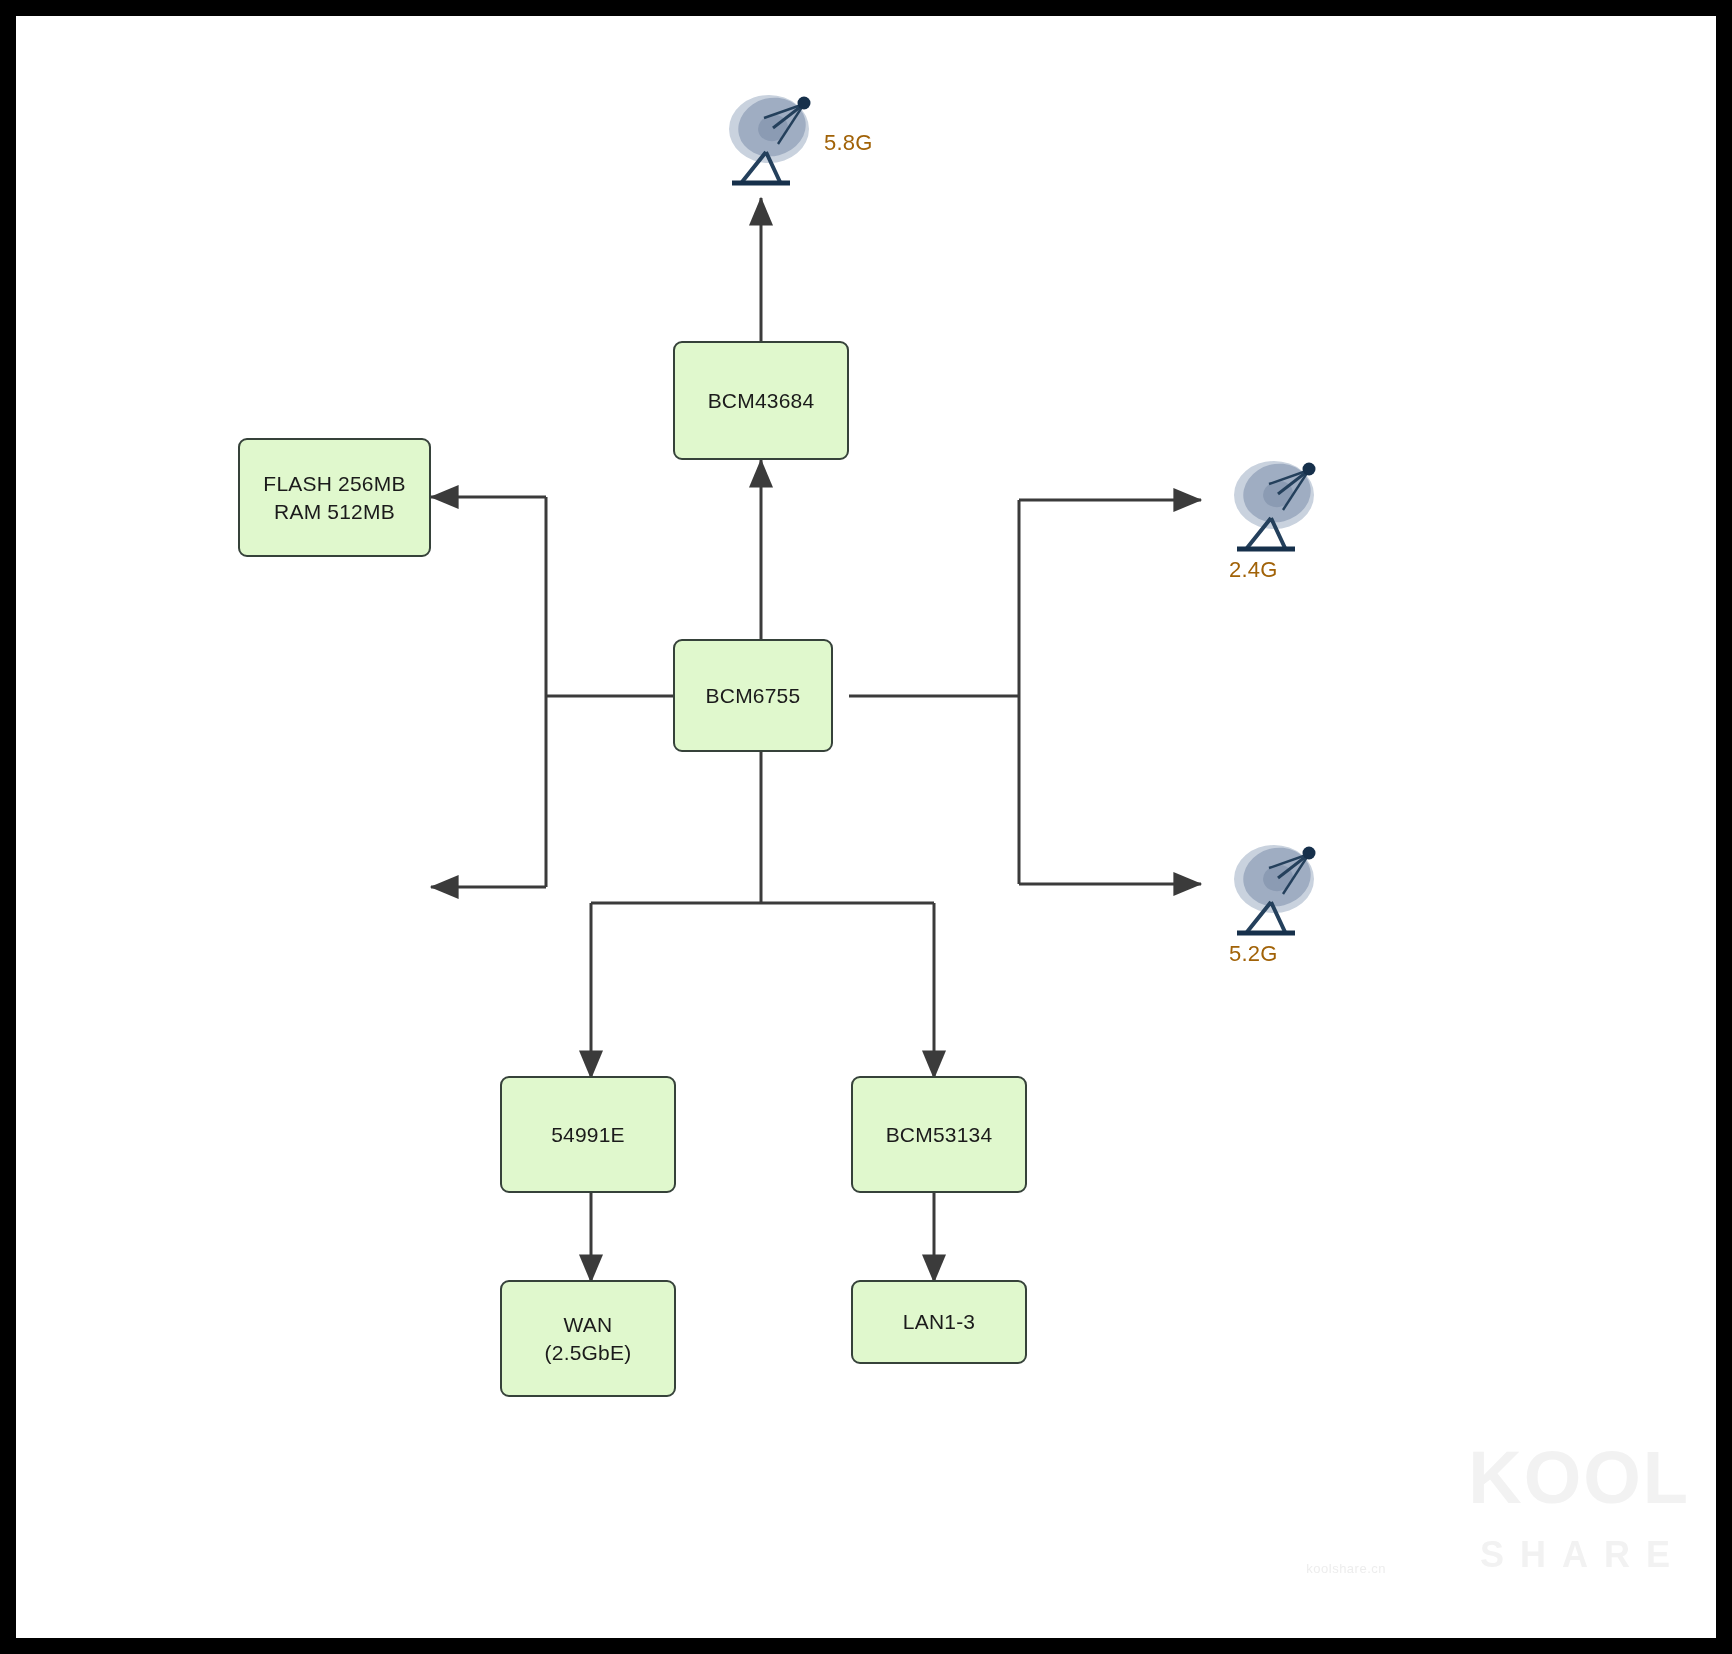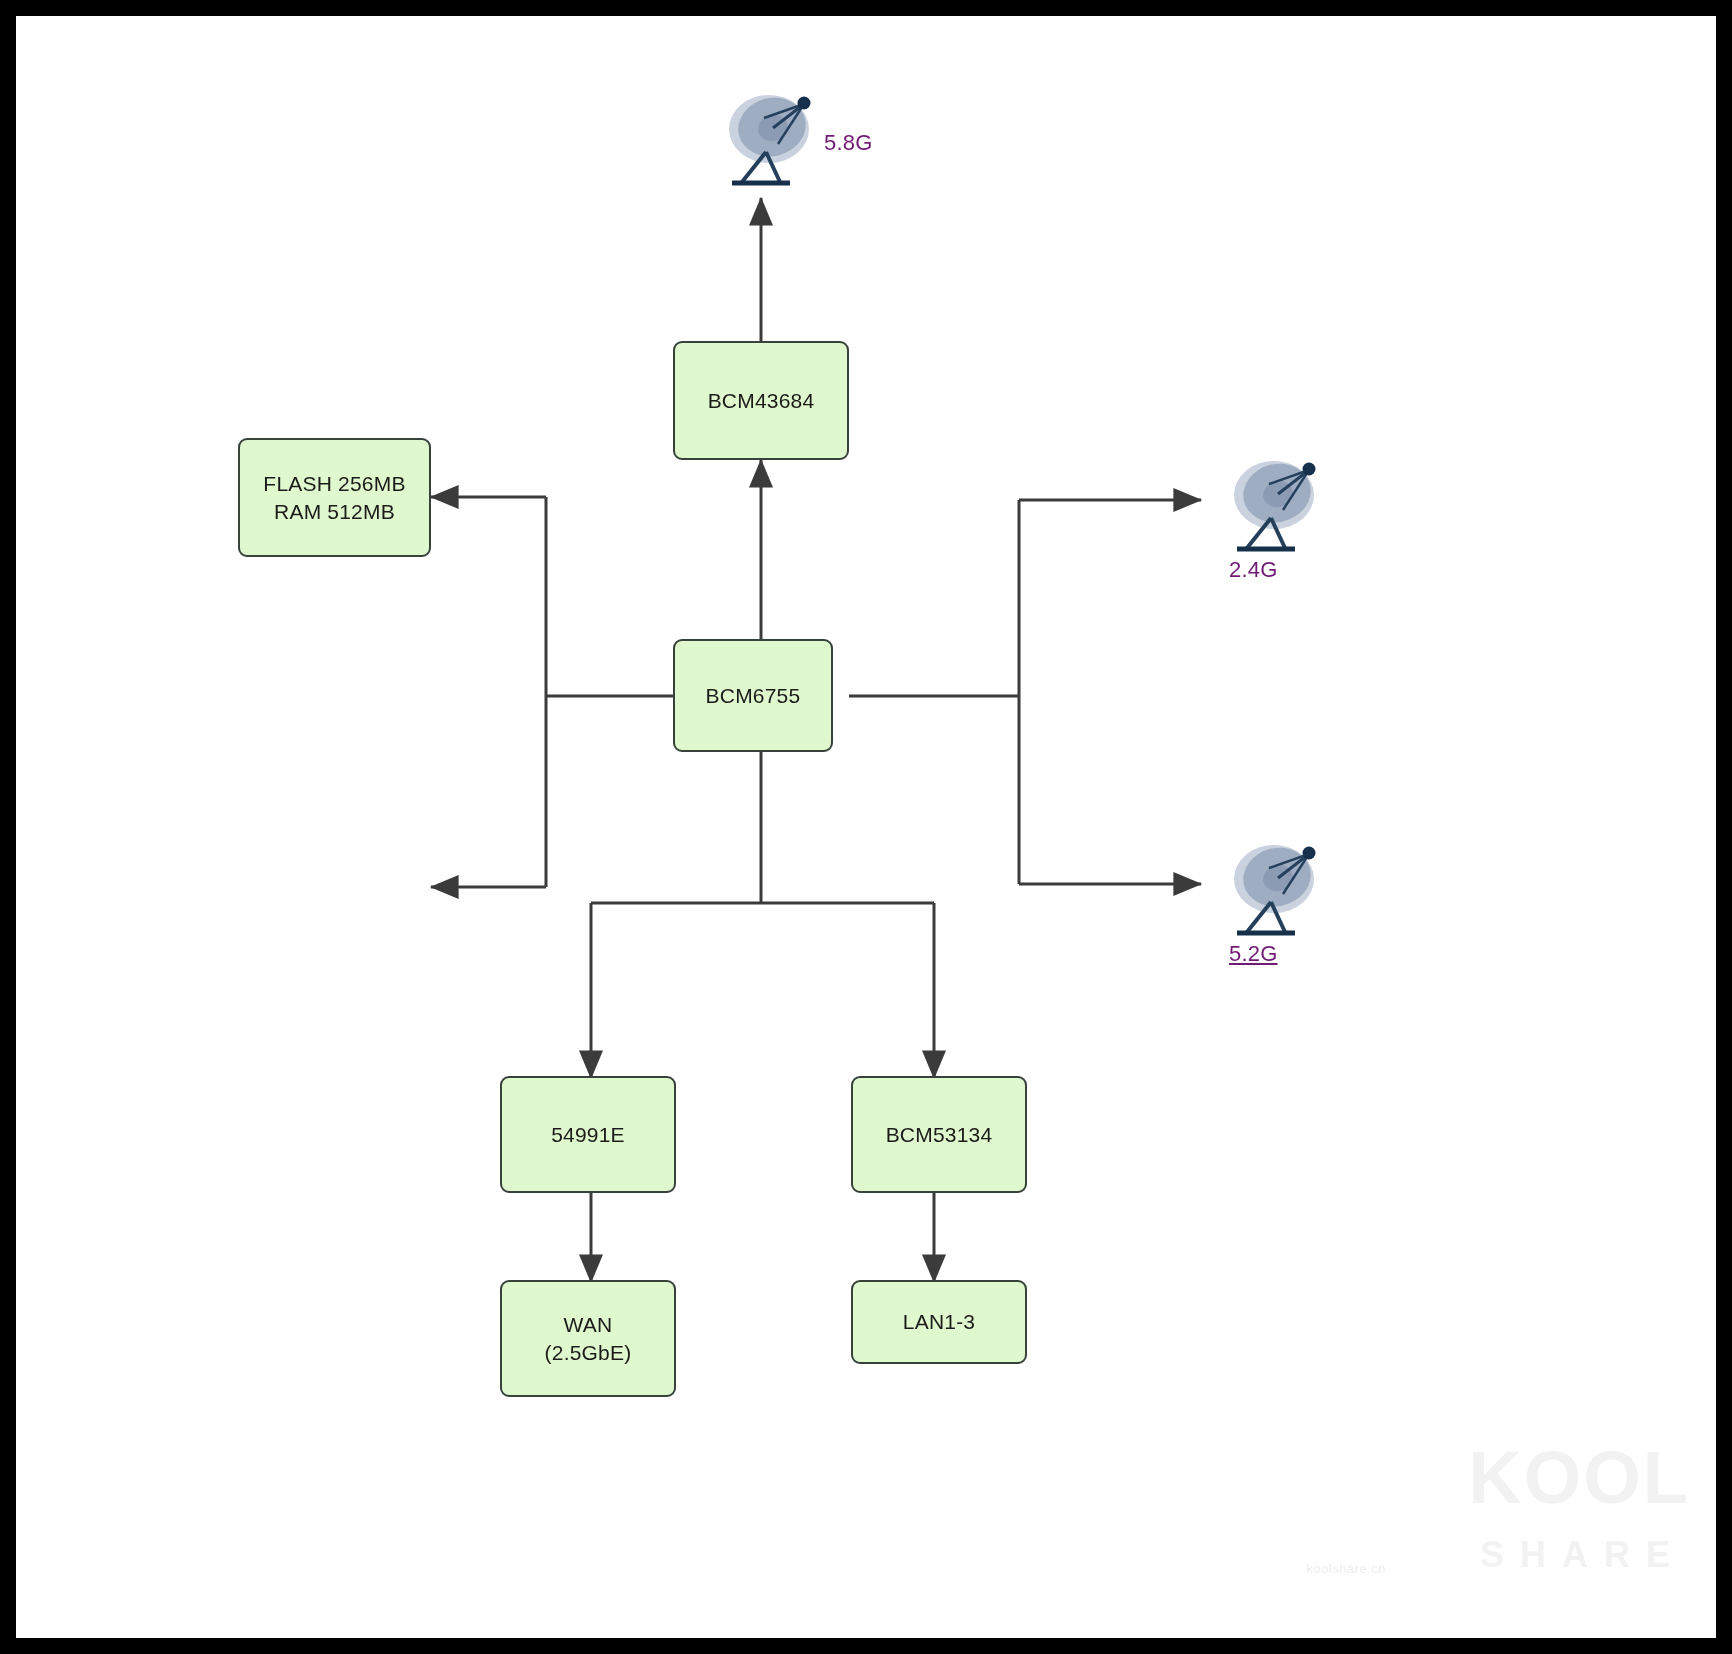--- a/index.html
+++ b/index.html
@@ -17,21 +17,21 @@
     display:flex;align-items:center;justify-content:center;
     text-align:center;
     color:#1b1b1b;
     font-size:21px;
     line-height:1.32;
     letter-spacing:.2px;
     white-space:pre-line;
   }
   .label{
     position:absolute;
-    color:#701a75;
+    color:#a16207;
     font-size:22px;
     letter-spacing:.2px;
     white-space:nowrap;
   }
   svg.wires{position:absolute;left:0;top:0;width:1700px;height:1622px;pointer-events:none;}
   .dish{position:absolute;}
   .wm{position:absolute;color:#f2f2f2;pointer-events:none;user-select:none;}
   #wm-kool{right:26px;bottom:118px;font-size:74px;font-weight:bold;letter-spacing:2px;}
   #wm-share{right:30px;bottom:62px;font-size:36px;font-weight:bold;letter-spacing:16px;}
   #wm-url{right:330px;bottom:62px;font-size:13px;color:#ededed;letter-spacing:.5px;}
@@ -117,21 +117,21 @@
         <ellipse cx="57" cy="46" rx="15" ry="13" fill="#8b9bb3" transform="rotate(-14 57 46)"></ellipse>
         <path d="M57,46 L88,22" stroke="#24405c" stroke-width="3" fill="none"></path>
         <path d="M48,36 L88,22" stroke="#24405c" stroke-width="2.4" fill="none"></path>
         <path d="M62,62 L88,22" stroke="#24405c" stroke-width="2.4" fill="none"></path>
         <circle cx="88" cy="21" r="6.5" fill="#16304b"></circle>
         <path d="M50,70 L26,100 M50,70 L64,100" stroke="#24405c" stroke-width="4" fill="none"></path>
         <path d="M16,101 L74,101" stroke="#16304b" stroke-width="5" fill="none"></path>
       </g>
     </svg>
   </div>
-  <div class="label" style="left:1213px;top:925px;text-decoration:underline;">5.2G</div>
+  <div class="label" style="left:1213px;top:925px;">5.2G</div>
 
   <div class="node" style="left:657px;top:325px;width:176px;height:119px;">BCM43684</div>
 
   <div class="node" style="left:222px;top:422px;width:193px;height:119px;">FLASH 256MB
 RAM 512MB</div>
 
   <div class="node" style="left:657px;top:623px;width:160px;height:113px;">BCM6755</div>
 
 
   <div class="node" style="left:484px;top:1060px;width:176px;height:117px;">54991E</div>

